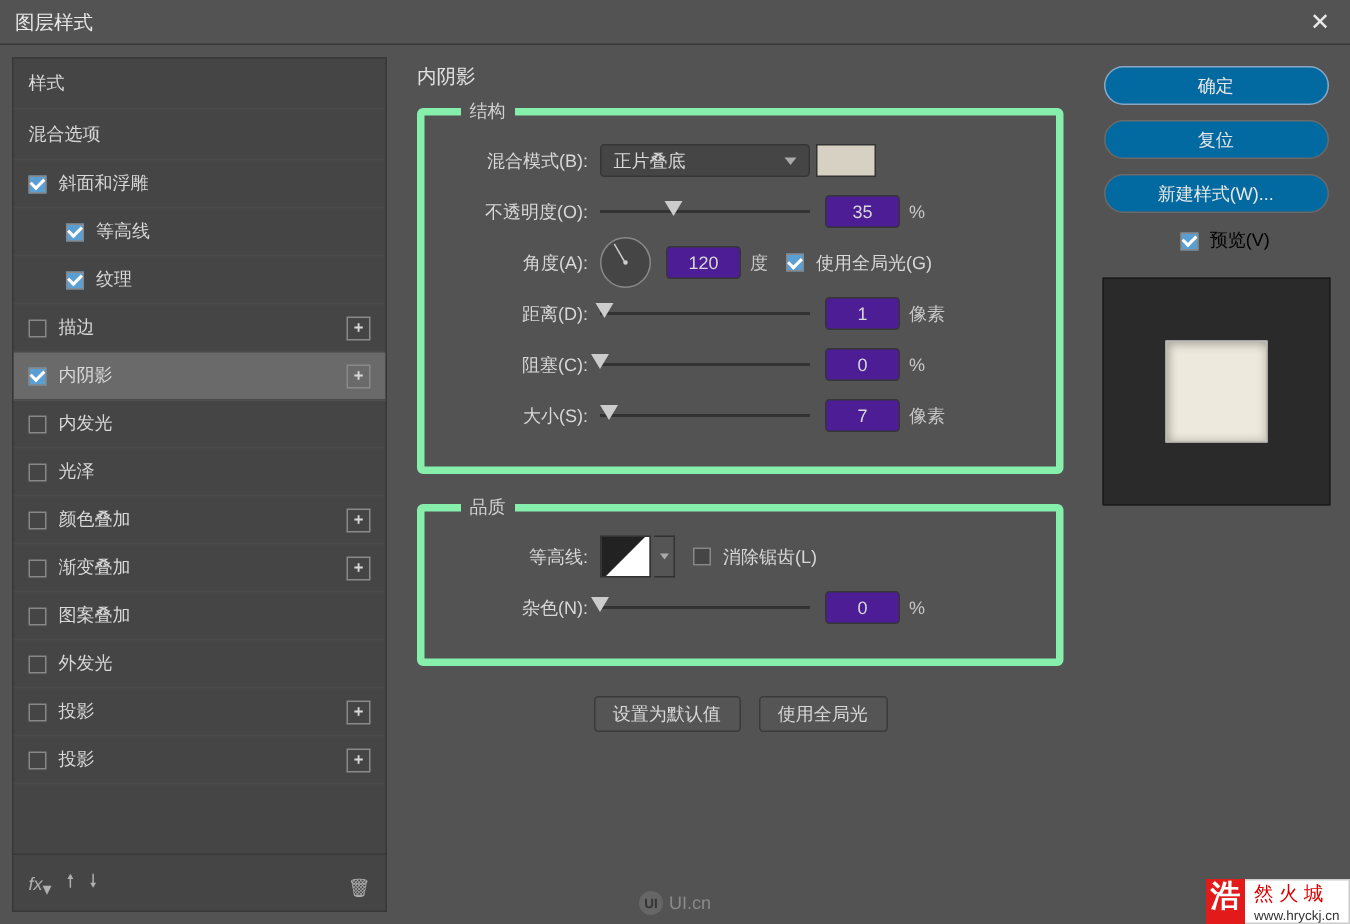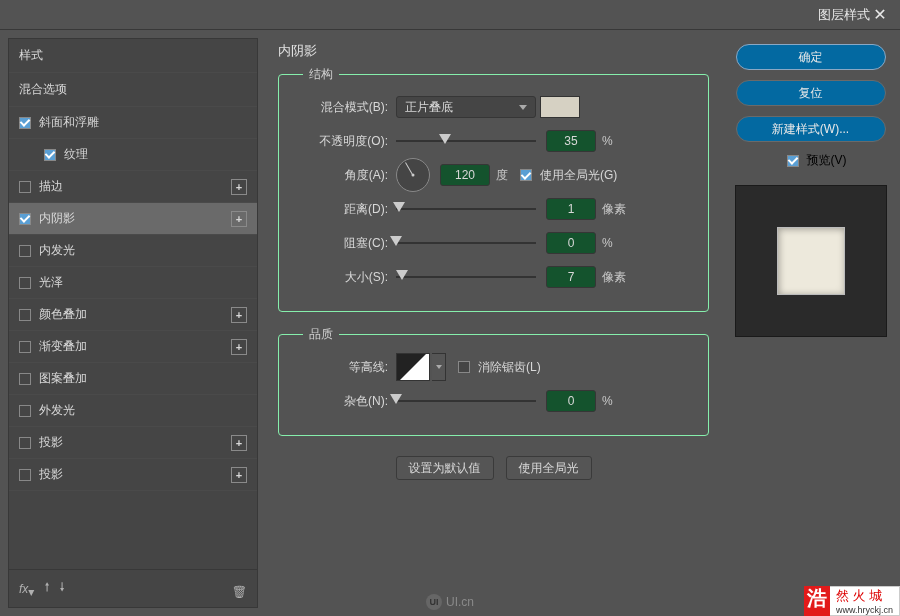--- a/index.html
+++ b/index.html
@@ -1,46 +1,46 @@
 <!DOCTYPE html>
 <html><head>
 <meta charset="utf-8">
 <style>
 *{margin:0;padding:0;box-sizing:border-box;font-family:"Microsoft YaHei",sans-serif;font-size:12px;-webkit-user-select:none;user-select:none}
 body{background:#535353;width:900px;height:616px;overflow:hidden}
 .dialog{width:900px;height:616px;background:#535353;display:flex;flex-direction:column}
-.titlebar{height:30px;background:#535353;border-bottom:1px solid #383838;display:flex;align-items:center;padding:0 10px;justify-content:flex-end}
+.titlebar{height:30px;background:#535353;border-bottom:1px solid #383838;display:flex;align-items:center;padding:0 10px;justify-content:space-between}
 .titlebar-title{color:#e8e8e8;font-size:13px}
 .close-btn{color:#e8e8e8;font-size:16px;cursor:pointer;width:20px;height:20px;display:flex;align-items:center;justify-content:center}
 .body{flex:1;display:flex;padding:8px;gap:10px}
 .sidebar{width:250px;background:#454545;display:flex;flex-direction:column;border:1px solid #383838}
 .sidebar-list{flex:1;overflow:auto}
 .sidebar-hdr{padding:8px 10px;color:#d8d8d8;border-bottom:1px solid #4a4a4a}
 .sidebar-item{display:flex;align-items:center;padding:7px 10px;color:#d8d8d8;cursor:pointer;position:relative;border-bottom:1px solid #4a4a4a}
 .sidebar-item.indent{padding-left:35px}
 .sidebar-item.selected{background:#6a6a6a}
 .chk{width:12px;height:12px;border:1px solid #888;margin-right:8px;display:flex;align-items:center;justify-content:center;background:#454545}
 .chk.checked{background:#5a9fd4}
 .chk.checked::after{content:"";width:4px;height:7px;border:solid #fff;border-width:0 2px 2px 0;transform:rotate(45deg);margin-top:-2px}
 .add-btn{width:16px;height:16px;margin-left:auto;border:1px solid #8a8a8a;color:#d8d8d8;display:flex;align-items:center;justify-content:center;font-size:11px;font-weight:bold}
 .sidebar-footer{border-top:1px solid #383838;padding:8px 10px;display:flex;align-items:flex-end;gap:10px;color:#b0b0b0}
 .sidebar-footer .trash{margin-left:auto}
 .main{flex:1;display:flex;flex-direction:column;color:#d8d8d8;padding:4px 10px}
 .section-title{font-size:13px;margin-bottom:6px;color:#e0e0e0}
-fieldset{border:1px solid #86efac;border-radius:4px;padding:12px 14px;margin-bottom:14px}
+fieldset{border:5px solid #86efac;border-radius:4px;padding:12px 14px;margin-bottom:14px}
 legend{color:#d0d0d0;padding:0 6px;margin-left:10px}
 .row{display:flex;align-items:center;margin-bottom:10px;height:24px}
 .lbl{width:95px;text-align:right;margin-right:8px;color:#d8d8d8}
 .select{background:#454545;border:1px solid #363636;color:#d8d8d8;height:22px;width:140px;display:flex;align-items:center;padding:0 8px;position:relative;border-radius:3px}
 .select::after{content:"";position:absolute;right:8px;width:0;height:0;border-left:4px solid transparent;border-right:4px solid transparent;border-top:5px solid #aaa}
 .swatch{width:40px;height:22px;background:#d6d1c3;border:1px solid #333;margin-left:4px}
 .slider{width:140px;height:20px;position:relative;margin-right:10px}
 .slider-track{position:absolute;top:9px;left:0;right:0;height:2px;background:#333}
 .slider-thumb{position:absolute;top:3px;width:0;height:0;border-left:6px solid transparent;border-right:6px solid transparent;border-top:10px solid #ccc;transform:translateX(-6px)}
-.num{background:#14532d;border:1px solid #363636;color:#d8d8d8;height:22px;width:50px;text-align:center;display:flex;align-items:center;justify-content:center;border-radius:3px}
+.num{background:#4c1d95;border:1px solid #363636;color:#d8d8d8;height:22px;width:50px;text-align:center;display:flex;align-items:center;justify-content:center;border-radius:3px}
 .unit{margin-left:6px;color:#c8c8c8}
 .angle-widget{width:34px;height:34px;border:1px solid #888;border-radius:50%;position:relative;background:#454545;margin-right:10px}
 .angle-widget::after{content:"";position:absolute;width:15px;height:1px;background:#ccc;top:50%;left:50%;transform-origin:left center;transform:rotate(-120deg)}
 .angle-widget::before{content:"";position:absolute;width:3px;height:3px;background:#ccc;border-radius:50%;top:50%;left:50%;transform:translate(-50%,-50%)}
 .inline-chk{display:flex;align-items:center;margin-left:12px}
 .contour-thumb{width:34px;height:28px;background:linear-gradient(135deg,#222 0%,#222 49%,#fff 51%,#fff 100%);border:1px solid #333;margin-right:2px}
 .dd-arrow{width:14px;height:28px;background:#555;border:1px solid #333;border-left:none;display:flex;align-items:center;justify-content:center}
 .dd-arrow::before{content:"";width:0;height:0;border-left:3px solid transparent;border-right:3px solid transparent;border-top:4px solid #aaa}
 .defaults-row{display:flex;justify-content:center;gap:12px;margin-top:6px}
 .pill-btn{background:#555;border:1px solid #3a3a3a;color:#d8d8d8;height:24px;padding:0 12px;display:flex;align-items:center;border-radius:3px;cursor:pointer}
@@ -70,20 +70,24 @@
       <div class="sidebar-list">
         <div class="sidebar-hdr">样式</div>
         <div class="sidebar-hdr">混合选项</div>
         <div id="effects">
             <div class="sidebar-item">
               <div class="chk checked"></div>
               <span>斜面和浮雕</span>
             </div>
             <div class="sidebar-item indent">
               <div class="chk checked"></div>
+              <span>等高线</span>
+            </div>
+            <div class="sidebar-item indent">
+              <div class="chk checked"></div>
               <span>纹理</span>
             </div>
             <div class="sidebar-item">
               <div class="chk"></div>
               <span>描边</span>
               <div class="add-btn">+</div>
             </div>
             <div class="sidebar-item selected">
               <div class="chk checked"></div>
               <span>内阴影</span>

